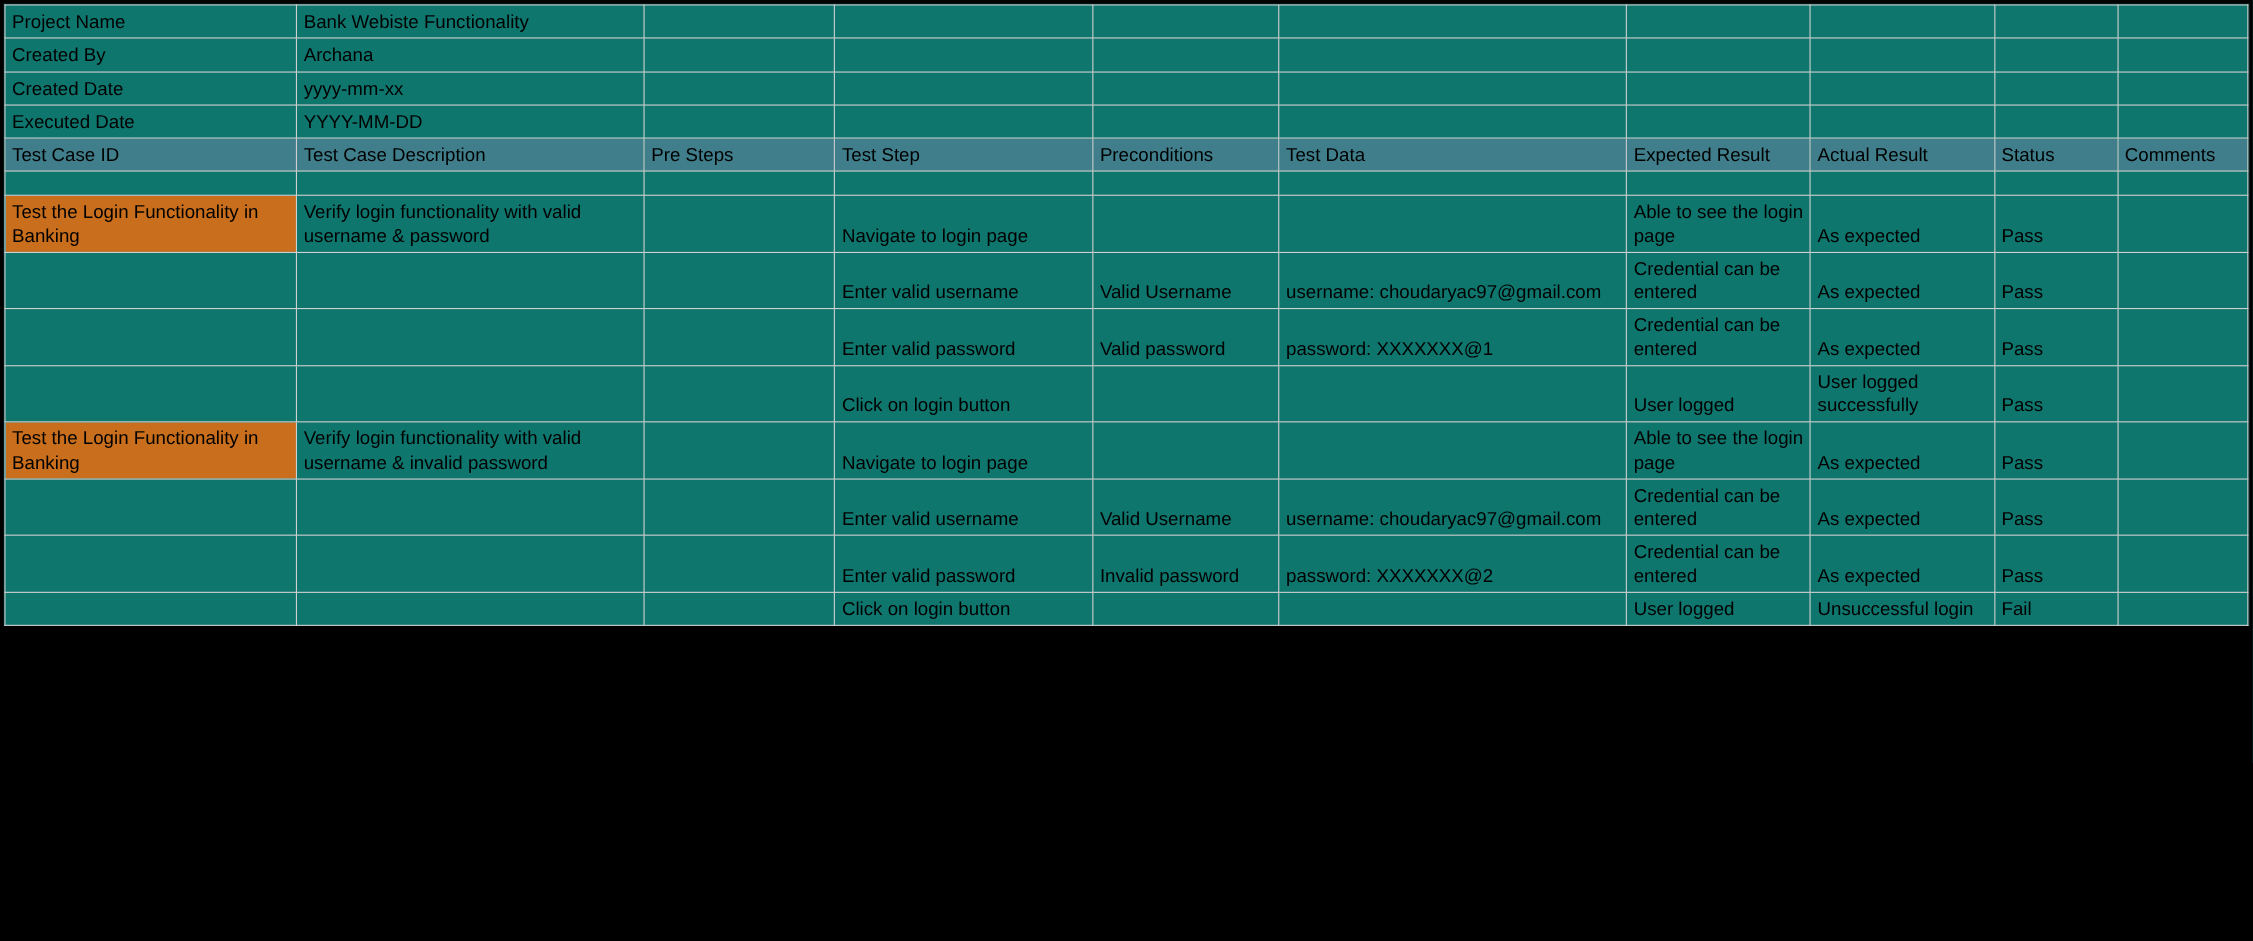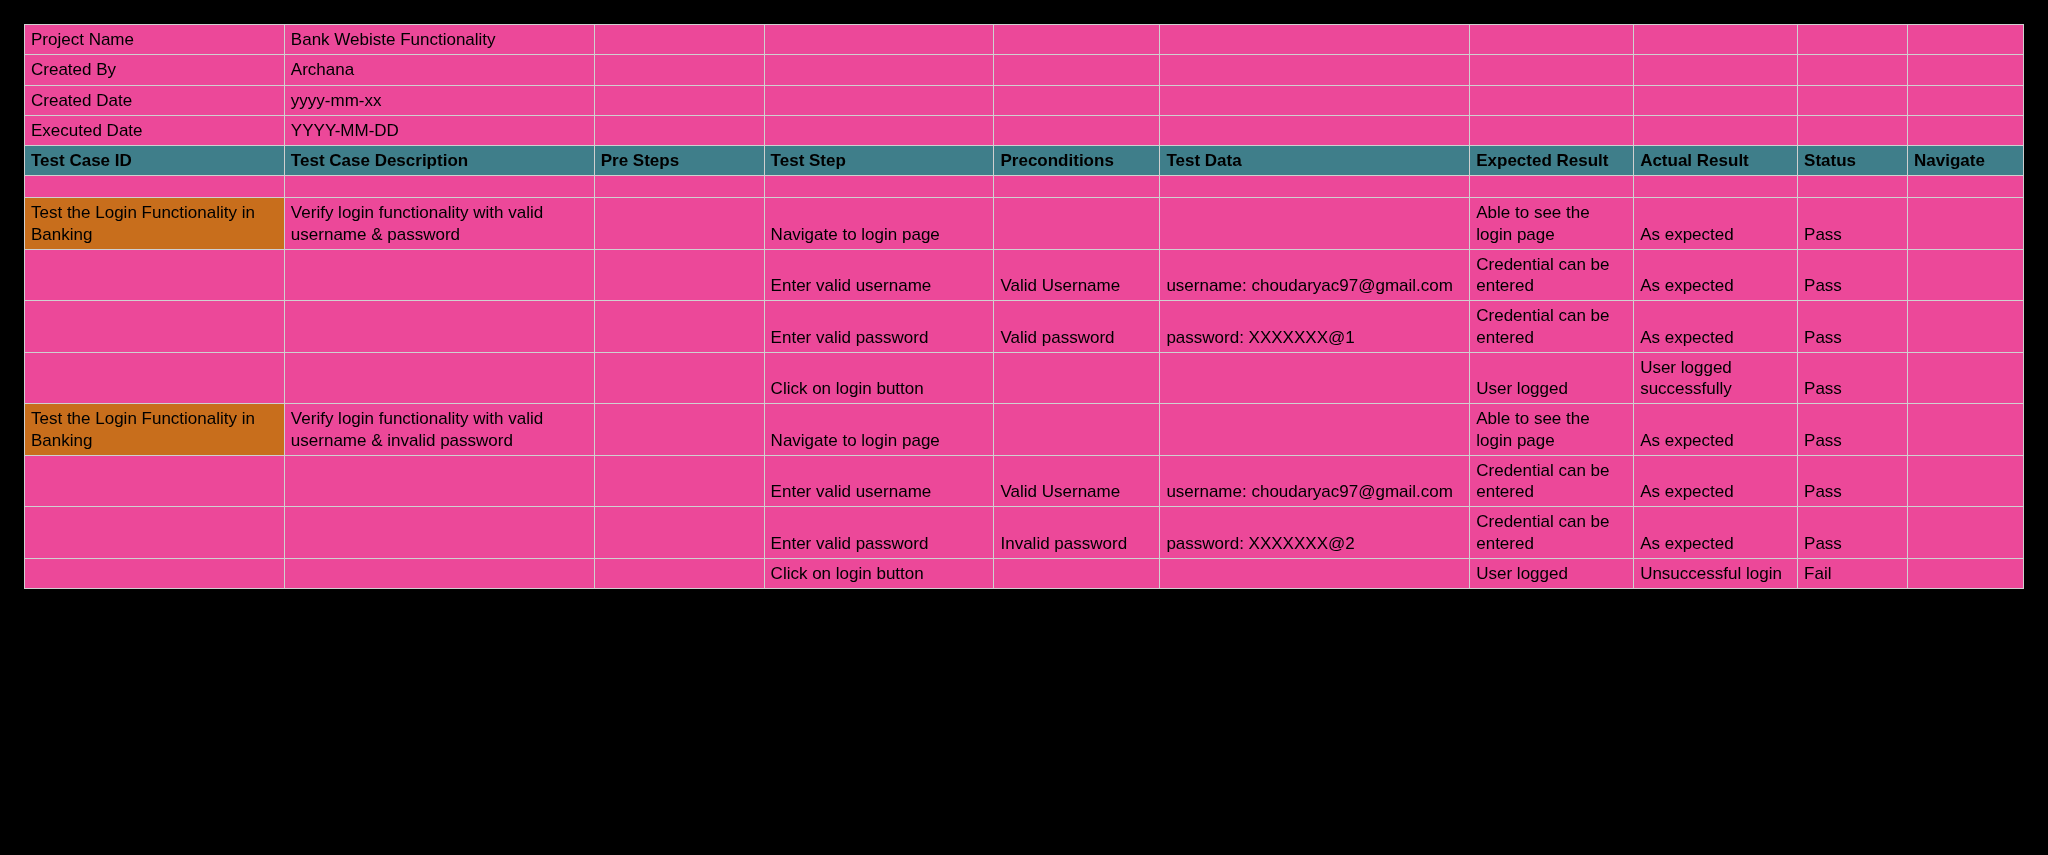--- a/index.html
+++ b/index.html
@@ -5,43 +5,43 @@
   * { box-sizing: border-box; }
   body {
     margin: 0;
     padding: 0;
     background: #000;
     font-family: Arial, sans-serif;
     font-size: 17px;
     color: #000;
   }
   .sheet {
-    background: #ec4899;
-    margin: 23px;
+    background: #0f766e;
+    margin: 3px;
     border: 1px solid #000;
   }
   table {
     border-collapse: collapse;
     width: 100%;
     table-layout: fixed;
   }
   td {
     border: 1px solid #d0d0d0;
     padding: 4px 6px;
     vertical-align: bottom;
     height: 30px;
     overflow: hidden;
     white-space: normal;
     word-wrap: break-word;
     line-height: 1.25;
   }
   tr.header-row td {
     background: #3f7e8a;
     color: #000;
-    font-weight: 700;
+    font-weight: 400;
   }
   tr.spacer td {
     height: 22px;
   }
   td.orange {
     background: #c86e1c;
     color: #000;
   }
   
   col.c0 { width: 13%; }
@@ -124,21 +124,21 @@
         <tr class="header-row">
           <td>Test Case ID</td>
           <td>Test Case Description</td>
           <td>Pre Steps</td>
           <td>Test Step</td>
           <td>Preconditions</td>
           <td>Test Data</td>
           <td>Expected Result</td>
           <td>Actual Result</td>
           <td>Status</td>
-          <td>Navigate</td>
+          <td>Comments</td>
         </tr>
         <tr class="spacer">
           <td></td>
           <td></td>
           <td></td>
           <td></td>
           <td></td>
           <td></td>
           <td></td>
           <td></td>

